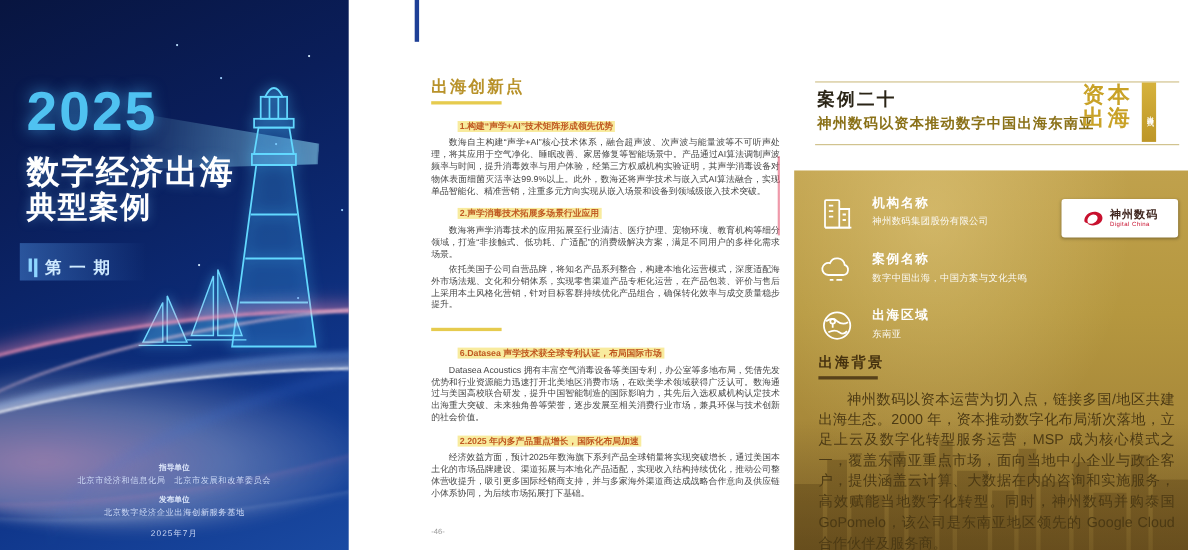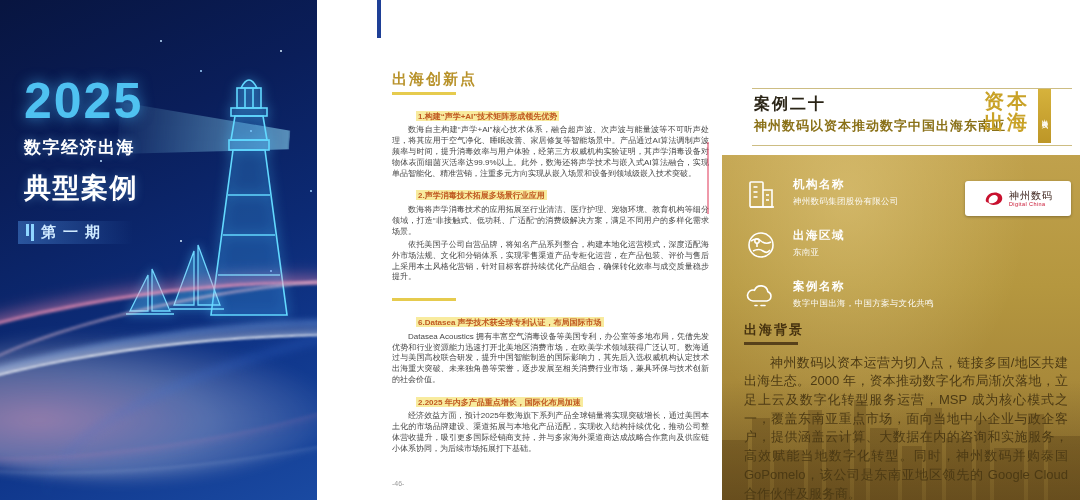--- a/index.html
+++ b/index.html
@@ -22,25 +22,25 @@
         background:radial-gradient(ellipse at 30% 60%,rgba(255,185,205,.55),rgba(255,245,250,.28) 40%,transparent 72%);
         filter:blur(7px);}
   .trail{position:absolute;border-radius:50%;}
   .t1{left:-170px;bottom:54px;width:640px;height:150px;border-top:3px solid rgba(255,150,185,.85);transform:rotate(-8deg);filter:blur(1.5px);box-shadow:0 -5px 16px rgba(255,140,180,.5);}
   .t2{left:-120px;bottom:36px;width:620px;height:120px;border-top:2px solid rgba(255,255,255,.9);transform:rotate(-6deg);filter:blur(1px);box-shadow:0 -4px 12px rgba(255,255,255,.5);}
   .t3{left:-150px;bottom:6px;width:700px;height:160px;border-top:4px solid rgba(140,190,255,.55);transform:rotate(-7deg);filter:blur(3px);}
   .t4{left:-60px;bottom:84px;width:560px;height:120px;border-top:2px solid rgba(255,205,220,.75);transform:rotate(-10deg);filter:blur(1.5px);}
   .t5{left:40px;bottom:-30px;width:680px;height:200px;border-top:5px solid rgba(60,110,210,.45);transform:rotate(-12deg);filter:blur(5px);}
   .cover-year{position:absolute;left:24px;top:72px;font-size:50px;font-weight:800;letter-spacing:2px;
         color:#4fc2f1;text-shadow:0 0 14px rgba(80,190,255,.65);}
-  .cover-title1{position:absolute;left:24px;top:136px;margin:0;font-size:17px;font-weight:800;color:#fff;
+  .cover-title1{position:absolute;left:24px;top:136px;margin:0;font-size:30px;font-weight:800;color:#fff;
         letter-spacing:1.5px;text-shadow:0 0 10px rgba(120,200,255,.4);}
   .cover-title2{position:absolute;left:24px;top:170px;margin:0;font-size:27px;font-weight:800;color:#fff;
         letter-spacing:1.5px;text-shadow:0 0 10px rgba(120,200,255,.4);}
-  .issue-badge{position:absolute;left:18px;top:221px;display:flex;align-items:center;height:23px;padding:0 26px 0 8px;
+  .issue-badge{position:absolute;left:18px;top:221px;display:flex;align-items:center;height:23px;padding:11px 26px 0 8px;
         background:linear-gradient(90deg,rgba(95,170,255,.38),rgba(95,170,255,0));}
   .issue-badge .bars{display:inline-flex;gap:2px;margin-right:7px;}
   .issue-badge .bars i{display:block;width:3px;background:#8fd6ff;}
   .issue-badge .bars i:first-child{height:12px;}
   .issue-badge .bars i:last-child{height:17px;}
   .issue-label{font-size:15px;font-weight:700;color:#cfeaff;letter-spacing:7px;}
   .cover-footer{position:absolute;left:0;right:0;bottom:10px;text-align:center;color:#ccd9f6;}
   .f-label{font-size:7px;font-weight:700;color:#dfe8fb;margin-bottom:2px;}
   .f-orgs{font-size:7.5px;margin-bottom:7px;letter-spacing:.5px;}
   .f-date{font-size:7.5px;margin-top:9px;letter-spacing:1px;}
@@ -54,21 +54,21 @@
   .sec-title{margin:0 0 3px;font-size:15px;font-weight:800;color:#b8922a;letter-spacing:2px;}
   .sec-underline{width:64px;height:3px;background:#e6cb4e;margin-bottom:7px;}
   .item-hw{margin:2px 0 0;text-indent:1.5em;line-height:1.4;}
   .item-h{display:inline;background:#f8eb9e;color:#c05a22;font-weight:700;font-size:8px;padding:.5px 2px;}
   .item-b{margin:1px 0 2px;font-size:8px;color:#474747;line-height:1.36;text-align:justify;text-indent:2em;}
   .pageno{position:absolute;left:37px;bottom:13px;font-size:7px;color:#9a9a9a;}
   .red-mark{position:absolute;left:707px;top:142px;width:2px;height:72px;background:rgba(225,70,100,.55);}
 
   
   .right{position:absolute;left:722px;top:0;width:358px;height:500px;background:#fff;}
-  .rp-head{position:absolute;left:12px;top:0;right:0;height:128px;background:#fff;margin-top:14px;}
+  .rp-head{position:absolute;left:1px;top:0;right:0;height:128px;background:#fff;}
   .rule{position:absolute;left:18px;right:8px;height:1px;background:#cdbd83;}
   .rule.top{top:74px;}
   .rule.bot{top:131px;}
   .case-label{position:absolute;left:20px;top:80px;font-size:16px;font-weight:800;color:#2a2416;letter-spacing:2px;}
   .case-title{position:absolute;left:20px;top:103px;font-size:13px;font-weight:800;color:#8a7118;letter-spacing:1px;}
   .mode-badge{position:absolute;right:50px;top:77px;font-size:20px;font-weight:800;color:#c9a227;
         line-height:1.05;letter-spacing:3px;text-align:center;}
   .mode-ribbon{position:absolute;right:29px;top:75px;width:13px;height:54px;
         background:linear-gradient(180deg,#d6b23c,#bd9627);color:#fff;font-size:6.5px;letter-spacing:1px;
         writing-mode:vertical-rl;display:flex;align-items:center;justify-content:center;}
@@ -80,21 +80,21 @@
   .gold-shade{position:absolute;left:0;right:0;bottom:0;height:120px;
         background:linear-gradient(180deg,transparent,rgba(70,48,14,.35));}
   .info{position:absolute;left:22px;top:22px;width:235px;}
   .info-row{display:flex;align-items:flex-start;margin-bottom:17px;}
   .info-icon{width:34px;height:34px;margin-right:15px;flex:none;}
   .info-label{font-size:11.5px;font-weight:700;color:#fff;letter-spacing:1.5px;}
   .info-value{font-size:8.5px;color:rgba(255,255,255,.93);margin-top:4px;letter-spacing:.3px;}
   .logo-card{position:absolute;right:9px;top:26px;width:106px;height:35px;background:#fff;border-radius:3px;
         display:flex;align-items:center;justify-content:center;gap:4px;box-shadow:0 1px 3px rgba(0,0,0,.3);}
   .logo-texts{display:flex;flex-direction:column;line-height:1.1;}
-  .logo-cn{font-size:10px;font-weight:400;color:#3d241d;letter-spacing:1px;}
+  .logo-cn{font-size:10px;font-weight:700;color:#3d241d;letter-spacing:1px;}
   .logo-en{font-size:5.5px;color:#c8102e;letter-spacing:.4px;}
   .bg-sec{position:absolute;left:22px;right:12px;top:166px;}
   .bg-title{margin:0 0 3px;font-size:13px;font-weight:800;color:#46320f;letter-spacing:2px;}
   .bg-underline{width:54px;height:2.5px;background:#57411a;margin-bottom:9px;}
   .bg-sec p{margin:0 0 5px;font-size:13px;color:#4c3a14;line-height:1.44;text-align:justify;text-indent:2em;}
 </style>
 </head>
 <body>
 
 <div id="screen">
@@ -138,20 +138,27 @@
     <div class="cover-year">2025</div>
     <h1 class="cover-title1">数字经济出海</h1>
     <h1 class="cover-title2">典型案例</h1>
     <div class="issue-badge">
       <span class="bars">
           <i></i>
           <i></i>
         </span>
       <span class="issue-label">第一期</span>
     </div>
+    <footer class="cover-footer">
+      <div class="f-label">指导单位</div>
+      <div class="f-orgs">北京市经济和信息化局　北京市发展和改革委员会</div>
+      <div class="f-label">发布单位</div>
+      <div class="f-orgs">北京数字经济企业出海创新服务基地</div>
+      <div class="f-date">2025年7月</div>
+    </footer>
   </section>
 
   <section class="mid">
     <i class="hbar"></i>
     <div class="mid-content">
 
       <div class="sec">
         <h2 class="sec-title">出海创新点</h2>
         <div class="sec-underline"></div>
         <div class="item-hw"><span class="item-h">1.构建“声学+AI”技术矩阵形成领先优势</span></div>
@@ -224,46 +231,46 @@
               <line x1="22" y1="23" x2="25" y2="23"></line>
             </g>
           </svg>
           <div>
             <div class="info-label">机构名称</div>
             <div class="info-value">神州数码集团股份有限公司</div>
           </div>
         </div>
         <div class="info-row">
           <svg class="info-icon" viewBox="0 0 34 34">
+            <g stroke="#fff" stroke-width="1.6" fill="none" stroke-linecap="round">
+              <path d="M9 22 a5.5 5.5 0 1 1 1.5 -10.8 a7 7 0 0 1 13.4 1.6 a4.8 4.8 0 0 1 -1 9.2 Z"></path>
+              <line x1="11" y1="26.5" x2="13" y2="26.5"></line>
+                <line x1="17" y1="26.5" x2="21" y2="26.5"></line>
+            </g>
+          </svg>
+          <div>
+            <div class="info-label">案例名称</div>
+            <div class="info-value">数字中国出海，中国方案与文化共鸣</div>
+          </div>
+        </div>
+        <div class="info-row">
+          <svg class="info-icon" viewBox="0 0 34 34">
             <g stroke="#fff" stroke-width="1.6" fill="none">
               <circle cx="17" cy="17" r="12"></circle>
               <path d="M7 13 Q13 9 17 13 Q22 17 27 14"></path>
               <path d="M9 23 Q15 20 19 23 Q23 26 26 22"></path>
               <circle cx="13" cy="13" r="2.2"></circle>
                 <path d="M13 15.2 L13 19"></path>
             </g>
           </svg>
           <div>
             <div class="info-label">出海区域</div>
             <div class="info-value">东南亚</div>
           </div>
         </div>
-        <div class="info-row">
-          <svg class="info-icon" viewBox="0 0 34 34">
-            <g stroke="#fff" stroke-width="1.6" fill="none" stroke-linecap="round">
-              <path d="M9 22 a5.5 5.5 0 1 1 1.5 -10.8 a7 7 0 0 1 13.4 1.6 a4.8 4.8 0 0 1 -1 9.2 Z"></path>
-              <line x1="11" y1="26.5" x2="13" y2="26.5"></line>
-                <line x1="17" y1="26.5" x2="21" y2="26.5"></line>
-            </g>
-          </svg>
-          <div>
-            <div class="info-label">案例名称</div>
-            <div class="info-value">数字中国出海，中国方案与文化共鸣</div>
-          </div>
-        </div>
       </div>
 
       <div class="logo-card">
         <svg width="22" height="22" viewBox="0 0 24 24">
           <path fill="#c8102e" d="M3 14c0-5.2 4.8-9 10-9 4.2 0 8 2.4 8 6.2 0 4.4-4.4 7.3-9.4 7.3-2.6 0-4.8-1-5.9-2.7 1.9 1.1 4.3 1.3 6.4.4 3.1-1.3 4.8-4.2 3.7-6.6-1-2.1-4.3-2.7-6.8-1-2.9 1.9-3.7 5.2-2 7.7C4.6 16 3 15.3 3 14z"></path>
         </svg>
         <div class="logo-texts">
           <span class="logo-cn">神州数码</span>
           <span class="logo-en">Digital China</span>
         </div>

